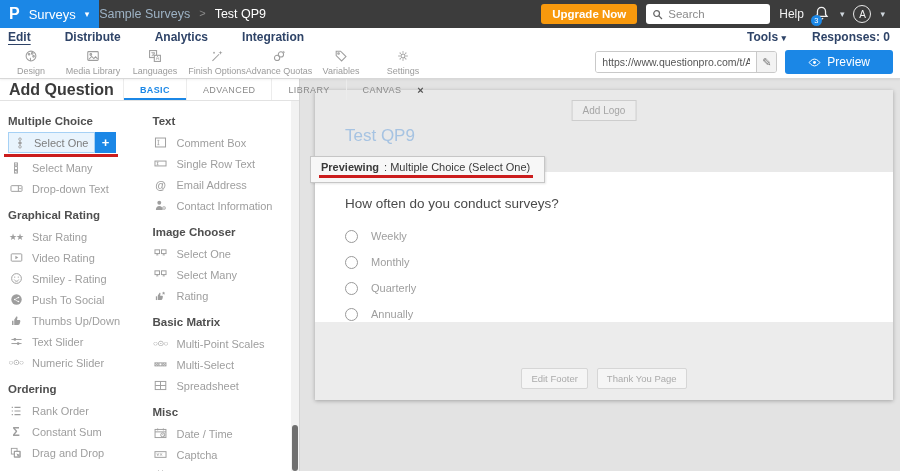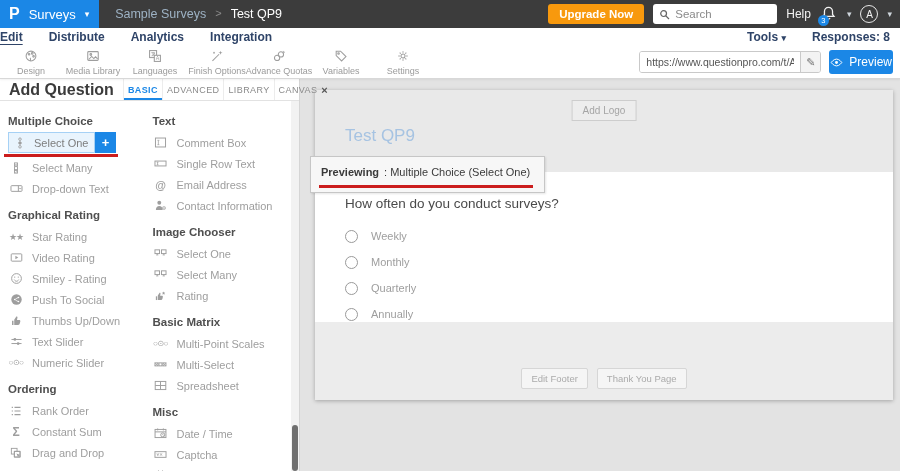--- a/index.html
+++ b/index.html
@@ -7,58 +7,58 @@
   html, body { width: 900px; height: 471px; overflow: hidden; }
   body { font-family: "Liberation Sans", sans-serif; background: #e4e4e4; position: relative; }
 
   
   .topbar { position:absolute; top:0; left:0; right:0; height:28px; background:#3c3c3c; display:flex; align-items:center; color:#fff; z-index:30; }
   .brand { background:#1b87e6; height:28px; display:flex; align-items:center; padding:0 10px 0 9px; gap:9px; }
   .brand-logo { font-size:16px; font-weight:bold; color:#fff; }
   .brand-product { font-size:13px; color:#fff; }
   .caret { font-size:9px; color:#fff; }
   .caret.dim { color:#cfd6dd; }
-  .crumbs { display:flex; gap:9px; margin-left:16px; font-size:12.5px; }
+  .crumbs { display:flex; gap:9px; margin-left:0; font-size:12.5px; }
   .crumb-parent { color:#9db2c4; }
   .crumb-sep { color:#8a8a8a; font-size:11px; }
   .crumb-current { color:#fff; }
-  .topbar-right { margin-left:auto; display:flex; align-items:center; gap:9px; padding-right:8px; }
+  .topbar-right { margin-left:auto; display:flex; align-items:center; gap:9px; padding-right:15px; }
   .upgrade-btn { background:#f8990d; color:#fff; font-size:11.5px; font-weight:bold; padding:4px 11px; border-radius:3px; cursor:pointer; white-space:nowrap; }
   .search-box { background:#fff; border-radius:3px; height:20px; width:124px; display:flex; align-items:center; padding:0 6px; gap:5px; }
   .search-box input { border:none; outline:none; width:100%; font-size:11.5px; color:#555; font-family:"Liberation Sans",sans-serif; background:transparent; }
   .search-box input::placeholder { color:#8a8a8a; }
   .help-label { font-size:12px; color:#f2f2f2; }
   .bell-wrap { position:relative; width:18px; height:18px; }
   .badge { position:absolute; left:-2px; bottom:-3px; background:#1b87e6; color:#fff; font-size:7.5px; width:11px; height:11px; border-radius:50%; display:flex; align-items:center; justify-content:center; }
   .avatar { width:18px; height:18px; border:1.5px solid #e8e8e8; border-radius:50%; display:flex; align-items:center; justify-content:center; font-size:10px; color:#f2f2f2; }
 
   
   .subnav { position:absolute; top:28px; left:0; right:0; height:18px; background:#fff; display:flex; align-items:center; font-size:12px; z-index:29; }
-  .nav-item { color:#2f4468; font-weight:bold; margin-right:26px; cursor:pointer; }
+  .nav-item { color:#2f4468; font-weight:bold; margin-left:8px; margin-right:26px; cursor:pointer; }
   .nav-item.active { text-decoration:underline; text-underline-offset:3px; }
   .subnav-right { margin-left:auto; display:flex; align-items:center; gap:26px; padding-right:10px; }
   .tools-label, .responses-label { color:#2f4468; font-weight:bold; font-size:12px; }
 
   
   .toolbar { position:absolute; top:46px; left:0; right:0; height:33px; background:#fff; border-bottom:1px solid #d8d8d8; display:flex; align-items:stretch; z-index:28; box-shadow:0 1px 2px rgba(0,0,0,.06); }
   .tool-item { width:62px; display:flex; flex-direction:column; align-items:center; justify-content:center; gap:1px; color:#9b9b9b; font-size:9px; cursor:pointer; }
   .tool-item.active { background:#e9e9e9; color:#8a8a8a; }
   .tool-label { white-space:nowrap; }
   .toolbar-right { margin-left:auto; display:flex; align-items:center; gap:8px; padding-right:7px; }
   .url-box { display:flex; align-items:stretch; border:1px solid #c9c9c9; border-radius:3px; height:22px; background:#fff; overflow:hidden; }
   .url-box input { border:none; outline:none; width:160px; font-size:10.5px; color:#555; padding:0 6px; font-family:"Liberation Sans",sans-serif; }
   .url-edit { border-left:1px solid #c9c9c9; background:#f3f3f3; width:20px; display:flex; align-items:center; justify-content:center; color:#777; font-size:11px; cursor:pointer; }
-  .preview-btn { background:#1b87e6; color:#fff; font-size:12px; height:24px; padding:0 1px; border-radius:3px; display:flex; align-items:center; gap:6px; cursor:pointer; }
+  .preview-btn { background:#1b87e6; color:#fff; font-size:12px; height:24px; padding:0 23px; border-radius:3px; display:flex; align-items:center; gap:6px; cursor:pointer; }
 
   
   .panel { position:absolute; top:79px; left:0; width:300px; bottom:0; background:#fff; border-right:1px solid #d5d5d5; z-index:20; }
   .panel-header { height:22px; display:flex; align-items:stretch; border-bottom:1px solid #e2e2e2; }
   .panel-title { font-size:16px; font-weight:bold; color:#3b3b3b; display:flex; align-items:center; padding:0 9px; white-space:nowrap; }
   .panel-tabs { display:flex; align-items:stretch; }
-  .panel-tab { font-size:9px; color:#8a8a8a; display:flex; align-items:center; padding:0 4px; border-left:1px solid #ececec; letter-spacing:.4px; cursor:pointer; white-space:nowrap; }
+  .panel-tab { font-size:9px; color:#8a8a8a; display:flex; align-items:center; padding:0 16px; border-left:1px solid #ececec; letter-spacing:.4px; cursor:pointer; white-space:nowrap; }
   .panel-tab.active { color:#1b87e6; font-weight:bold; box-shadow:inset 0 -2px 0 #1b87e6; }
   .panel-close { margin-left:auto; width:22px; display:flex; align-items:center; justify-content:center; color:#555; font-size:11px; font-weight:bold; cursor:pointer; }
   .panel-body { position:absolute; top:22px; left:0; right:8px; bottom:0; display:flex; overflow:hidden; }
   .panel-col { padding:4px 0 0 8px; }
   .panel-col.c1 { width:145px; }
   .panel-col.c2 { width:147px; }
   .section-header { font-size:11.5px; font-weight:bold; color:#4f4f4f; margin:10px 0 5px; }
   .q-item { display:flex; align-items:center; gap:8px; height:21px; color:#9e9e9e; font-size:11px; cursor:pointer; position:relative; white-space:nowrap; }
   .q-item .icon { width:16px; display:flex; align-items:center; justify-content:center; color:#9e9e9e; flex:none; }
   .tglyph { color:#9e9e9e; }
@@ -68,21 +68,21 @@
   .annotation-underline { position:absolute; left:-4px; width:114px; top:22px; height:3px; background:#cb1d1d; }
   .scroll-track { position:absolute; right:0; top:22px; bottom:0; width:8px; background:#f2f2f2; }
   .scroll-thumb { position:absolute; right:1px; bottom:0; width:6px; height:46px; background:#6f6f6f; border-radius:3px; }
 
   
   .main { position:absolute; top:79px; left:300px; right:0; bottom:0; background:#e3e3e3;padding-left:16px; }
   .card { position:absolute; left:15px; top:11px; width:578px; height:310px; background:#fff; box-shadow:0 1px 4px rgba(0,0,0,.28); }
   .card-header { position:absolute; top:0; left:0; right:0; height:82px; background:#e9e9e9; }
   .add-logo { position:absolute; top:10px; left:50%; transform:translateX(-50%); border:1px solid #cdcdcd; background:#ededed; color:#a5a5a5; font-size:10px; padding:4px 10px; cursor:pointer; white-space:nowrap; }
   .survey-title { position:absolute; left:30px; top:36px; font-size:17px; color:#a6c3e2; }
-  .preview-tab { position:absolute; left:-5px; top:66px; height:37px; background:#f7f7f7; border:1px solid #c6c6c6; display:flex; align-items:center; padding:0 14px 6px 10px; font-size:11px; color:#3a3a3a; z-index:3; box-shadow:1px 1px 2px rgba(0,0,0,.10); }
+  .preview-tab { position:absolute; left:-5px; top:66px; height:27px; background:#f7f7f7; border:1px solid #c6c6c6; display:flex; align-items:center; padding:0 14px 6px 10px; font-size:11px; color:#3a3a3a; z-index:3; box-shadow:1px 1px 2px rgba(0,0,0,.10); }
   .preview-tab b { margin-right:2px; }
   .tab-underline { position:absolute; left:8px; right:11px; bottom:4px; height:3px; background:#cb1d1d; }
   .card-question { position:absolute; top:82px; left:0; right:0; height:150px; background:#fff; padding:24px 0 0 30px; }
   .question-text { font-size:13.5px; color:#4a4a4a; }
   .option-row { display:flex; align-items:center; gap:13px; height:26px; margin-top:0; cursor:pointer; }
   .options { margin-top:12px; }
   .radio { width:13px; height:13px; border:1.5px solid #9a9a9a; border-radius:50%; background:#fff; flex:none; }
   .option-label { font-size:11px; color:#9e9e9e; }
   .card-footer { position:absolute; top:232px; left:0; right:0; height:78px; background:#ececec; display:flex; align-items:flex-end; justify-content:center; gap:9px; padding-bottom:11px; }
   .footer-btn { background:#f5f5f5; border:1px solid #d6d6d6; color:#ababab; font-size:9.5px; padding:4px 9px; border-radius:2px; cursor:pointer; white-space:nowrap; }
@@ -130,21 +130,21 @@
 
 <div class="subnav">
   <span style="display:flex;align-items:center;">
       <span class="nav-item active">Edit</span>
       <span class="nav-item">Distribute</span>
       <span class="nav-item">Analytics</span>
       <span class="nav-item">Integration</span>
     </span>
   <span class="subnav-right">
     <span class="tools-label"><span>Tools</span> <span class="caret" style="color:#2f4468">▾</span></span>
-    <span class="responses-label">Responses: 8</span>
+    <span class="responses-label">Responses: 0</span>
   </span>
 </div>
 
 <div class="toolbar">
   <span style="display:flex;align-items:stretch;">
       <span class="tool-item">
        <span class="icon"><svg width="14" height="14" viewBox="0 0 16 16" fill="none" stroke="#9e9e9e" stroke-width="1.2">
             <circle cx="8" cy="8" r="5.6"></circle>
             <circle cx="5.8" cy="6" r="0.9"></circle>
             <circle cx="9.4" cy="5" r="0.9"></circle>

